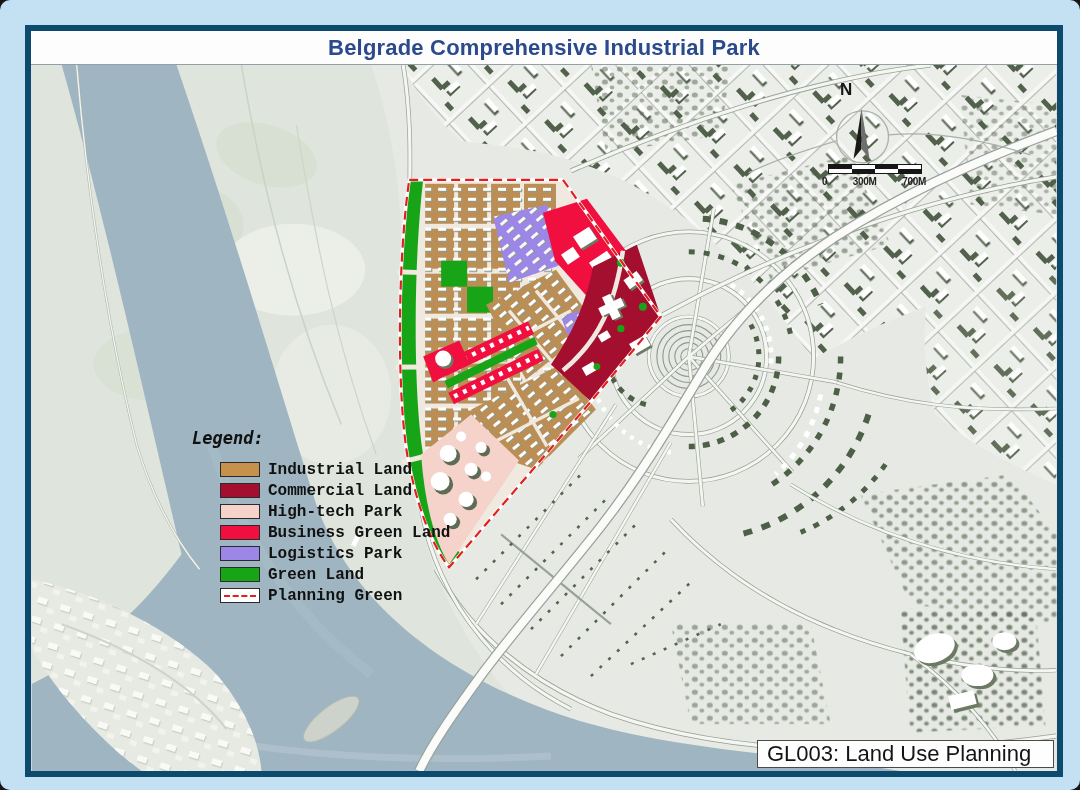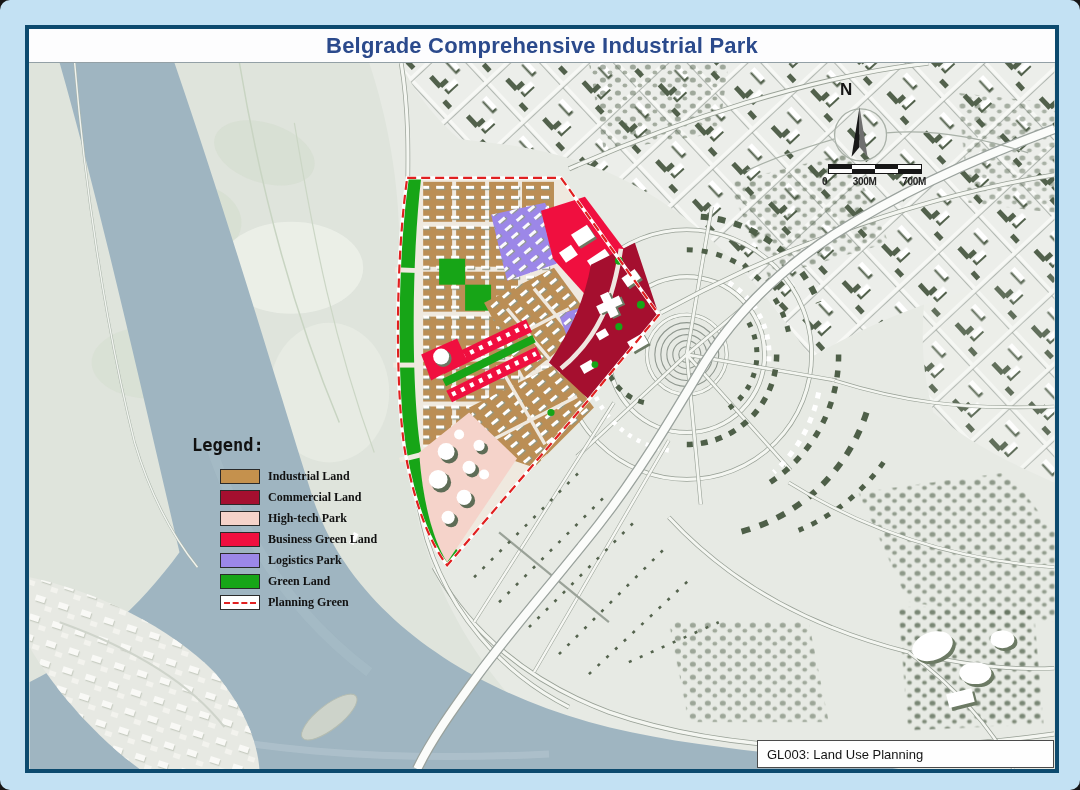--- a/index.html
+++ b/index.html
@@ -1,39 +1,39 @@
 <!DOCTYPE html>
 <html><head>
 <meta charset="utf-8">
 <style>
   html,body{margin:0;padding:0;background:#161616;}
   .canvas{position:relative;width:1080px;height:790px;background:#c3e1f3;border-radius:10px;overflow:hidden;
           font-family:"Liberation Sans",sans-serif;}
-  .frame{position:absolute;left:25px;top:25px;width:1026px;height:740px;border:4px solid #0c4a6e;background:#d946ef;text-decoration:underline;}
+  .frame{position:absolute;left:25px;top:25px;width:1026px;height:740px;border:6px solid #0c4a6e;background:#d946ef;text-decoration:underline;}
   .titlebar{position:absolute;left:0;top:0;width:100%;height:33px;background:#fdfdfe;border-bottom:1px solid #93a0a6;
             display:flex;align-items:center;justify-content:center;}
   .titlebar h1{margin:0;font-size:22px;font-weight:bold;letter-spacing:.2px;}
   .mapwrap{position:absolute;left:0;top:34px;width:1026px;height:706px;overflow:hidden;background:#dfe4dc;}
   svg{display:block;}
   
   .legend{position:absolute;left:192px;top:428px;color:#111;}
-  .legend .ltitle{font-family:"DejaVu Sans Mono",monospace;font-weight:bold;font-size:17px;margin:7px 0 14px 0;}
+  .legend .ltitle{font-family:"DejaVu Sans Mono",monospace;font-weight:bold;font-size:17px;margin:0 0 14px 0;font-style:italic;}
   .lrow{display:flex;align-items:center;height:15px;margin:0 0 6px 28px;}
   .swatch{width:40px;height:15px;border:1.4px solid #2a2a2a;box-sizing:border-box;background:#ccc;position:relative;display:flex;align-items:center;justify-content:center;}
   .swatch .dash{width:86%;height:0;border-top:2.4px dashed #e02020;}
-  .lrow .lab{font-family:Liberation Serif, serif;font-size:12px;font-weight:bold;margin-left:8px;white-space:nowrap;}
+  .lrow .lab{font-family:Liberation Mono, monospace;font-size:16px;font-weight:bold;margin-left:8px;white-space:nowrap;}
   
   .north{position:absolute;left:840px;top:80px;font-size:17px;font-weight:bold;color:#161616;}
   .sbar{position:absolute;left:828px;top:164px;width:92px;height:8px;border:1px solid #161616;display:flex;flex-wrap:wrap;background:#fff;}
   .sbar i{display:block;width:23px;height:4px;}
   .sbar i.b{background:#161616;} .sbar i.w{background:#fdfdfd;}
   .slabels{position:absolute;left:822px;top:176px;width:104px;display:flex;justify-content:space-between;
            font-size:10px;font-weight:bold;color:#222;letter-spacing:-0.3px;}
   .dwg{position:absolute;left:757px;top:740px;width:297px;height:28px;background:#fefefe;border:1.5px solid #4a4a4a;
-       box-sizing:border-box;display:flex;align-items:center;padding-left:9px;font-size:13px;color:#141414;}
+       box-sizing:border-box;display:flex;align-items:center;padding-left:9px;font-size:22px;color:#141414;}
 </style>
 </head>
 <body>
 
 <div class="canvas">
   <div class="frame">
     <div class="titlebar">
       <h1 style="color: rgb(43, 74, 140);">Belgrade Comprehensive Industrial Park</h1>
     </div>
 

